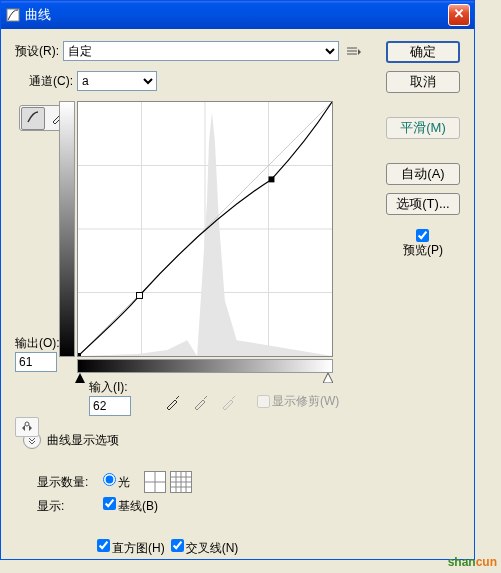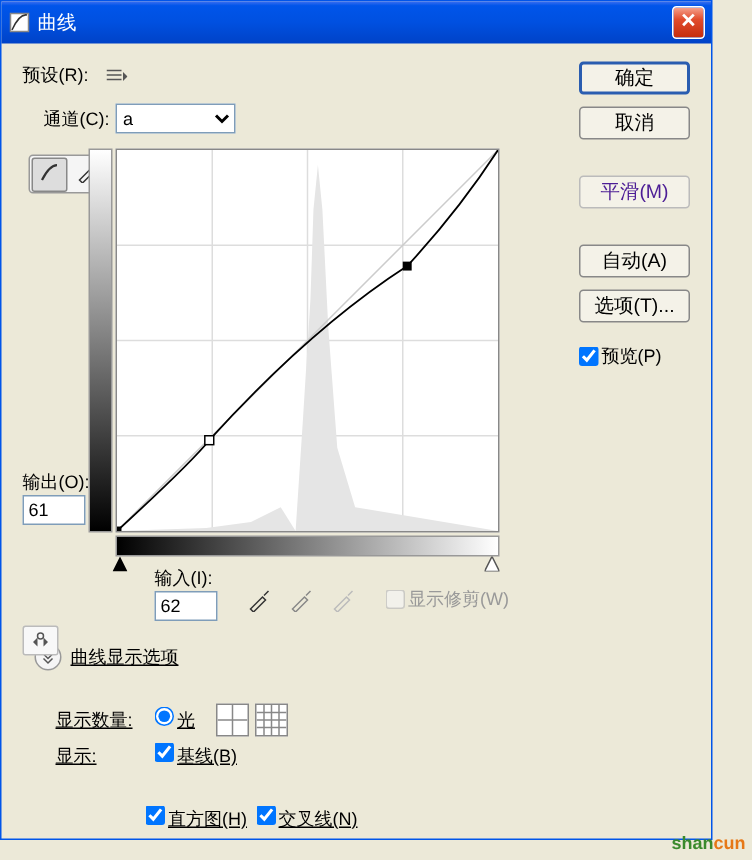--- a/index.html
+++ b/index.html
@@ -32,22 +32,22 @@
 .options-body { padding-left: 14px; padding-top: 8px; }
 .opt-row { display: flex; align-items: center; margin: 4px 0; gap: 6px; }
 .radio-col { display: inline-flex; flex-direction: column; gap: 4px; }
 .grid-icons { display: inline-flex; gap: 4px; margin-left: 8px; }
 .grid-icon { width: 22px; height: 22px; border: 1px solid #888; background: #fff; display: inline-flex; }
 .grid-icon svg { width:100%; height:100%; }
 input[type=checkbox], input[type=radio] { margin-right: 2px; width:13px; height:13px; }
 .right-buttons { position: absolute; right: 14px; top: 12px; width: 74px; display: flex; flex-direction: column; gap: 8px; }
 .btn { height: 22px; border: 1px solid #888; background: #f4f2e8; border-radius: 3px; font-size: 13px; cursor: pointer; }
 .btn.default { border: 2px solid #2a5db0; }
-.btn.disabled { color: #4c1d95; border-color: #bbb; }
-.preview-check { margin-top: 6px; display: flex; align-items:center; }
+.btn.disabled { color: #0f766e; border-color: #bbb; }
+.preview-check { margin-top: 6px; display: flex; align-items:center;flex-direction:column; }
 .disabled-text { color:#999; }
 .watermark { position: absolute; right: 4px; bottom: 2px; font-size: 18px; font-weight: bold; color: #888; }
 .watermark .g { color: #3a8a2d; }
 .watermark .o { color: #e67817; }
 .slider-tri { position:absolute; left:60px; top:272px; }
 .slider-tri2 { position:absolute; left:308px; top:272px; }
 </style>
 </head>
 <body>
 
@@ -58,20 +58,23 @@
         <path d="M3 13 Q8 2 13 3" stroke="#333" fill="none"></path>
       </svg>
     <span class="titlebar-text">曲线</span>
     <div class="close-btn">✕</div>
   </div>
 
   <div class="body">
 
     <div class="row">
       <label>预设(R):</label>
+      <select class="preset-select">
+        <option>自定</option>
+      </select>
       <span class="menu-icon">
         <svg viewBox="0 0 14 10">
             <line x1="0" y1="2" x2="10" y2="2" stroke="#555"></line>
             <line x1="0" y1="5" x2="10" y2="5" stroke="#555"></line>
             <line x1="0" y1="8" x2="10" y2="8" stroke="#555"></line>
             <path d="M11 3 L14 6 L11 9 Z" fill="#555"></path>
           </svg>
       </span>
     </div>
 
@@ -85,21 +88,21 @@
     <div style="position:relative; height:310px;">
       <div class="tool-box" style="position:absolute; left:4px; top:4px;">
         <span class="active"><svg width="14" height="14">
               <path d="M2 12 Q7 2 12 2" stroke="#333" fill="none" stroke-width="1.5"></path>
             </svg></span>
         <span><svg width="14" height="14">
               <path d="M2 12 L10 4 L12 6 L4 14 Z" stroke="#333" fill="none"></path>
             </svg></span>
       </div>
 
-      <div style="position:absolute; left:0; top:214px; text-align:left;">
+      <div style="position:absolute; left:0; top:234px; text-align:left;">
         <div>输出(O):</div>
         <input type="text" class="numbox" value="61" style="">
       </div>
 
       <div class="v-grad"></div>
 
       <div class="curve-grid">
         <svg viewBox="0 0 256 256">
           <g stroke="#ddd">
             <line x1="64" y1="0" x2="64" y2="256"></line>
@@ -119,21 +122,21 @@
       </div>
 
       <div class="h-grad"></div>
       <svg class="slider-tri" width="10" height="10">
           <path d="M5 0 L10 10 L0 10 Z" fill="#000"></path>
         </svg>
       <svg class="slider-tri2" width="10" height="10">
           <path d="M5 0 L10 10 L0 10 Z" fill="#fff" stroke="#555"></path>
         </svg>
 
-      <div style="position:absolute; left:88px; top:278px;">
+      <div style="position:absolute; left:74px; top:278px;">
         <div>输入(I):</div>
         <input type="text" class="numbox" value="62" style="">
       </div>
 
       <div style="position:absolute; left:150px; top:292px; display:flex; align-items:center; gap:12px;">
         <svg class="eyedropper" viewBox="0 0 16 16">
             <path d="M2 14 L10 6 L12 8 L4 16 Z M11 5 L14 2" stroke="#333" fill="none"></path>
           </svg>
         <svg class="eyedropper" viewBox="0 0 16 16">
             <path d="M2 14 L10 6 L12 8 L4 16 Z M11 5 L14 2" stroke="#888" fill="none"></path>
@@ -148,21 +151,21 @@
       </div>
     </div>
 
     <div class="hand-icon">
       <svg width="16" height="14" viewBox="0 0 16 14">
           <path d="M3 8 L6 5 L6 11 Z M13 8 L10 5 L10 11 Z" fill="#555"></path>
           <circle cx="8" cy="4" r="2" fill="none" stroke="#555"></circle>
         </svg>
     </div>
 
-    <div style="margin-top:20px; padding-left:8px;text-decoration:underline;">
+    <div style="margin-top:20px; padding-left:8px;">
       <div class="row">
         <span class="expand-btn">
           <svg width="10" height="10">
               <path d="M2 3 L5 6 L8 3 M2 6 L5 9 L8 6" stroke="#555" fill="none"></path>
             </svg>
         </span>
         <span>曲线显示选项</span>
       </div>
 
       <div class="options-body">

